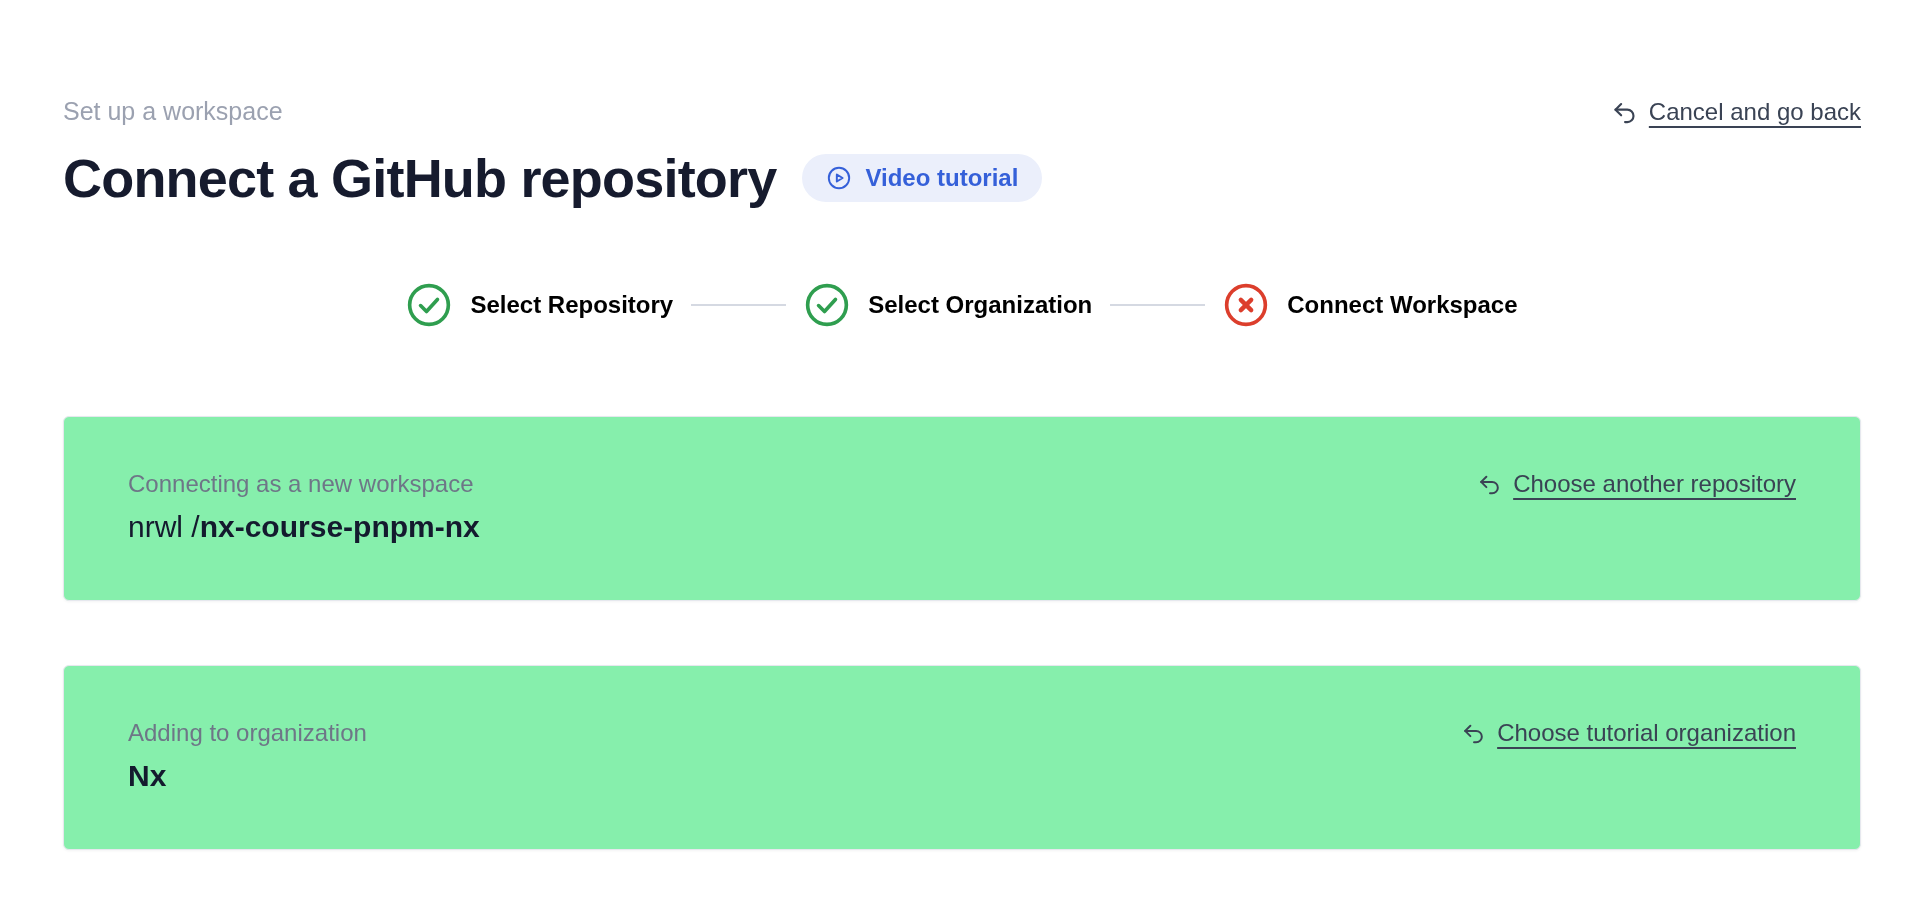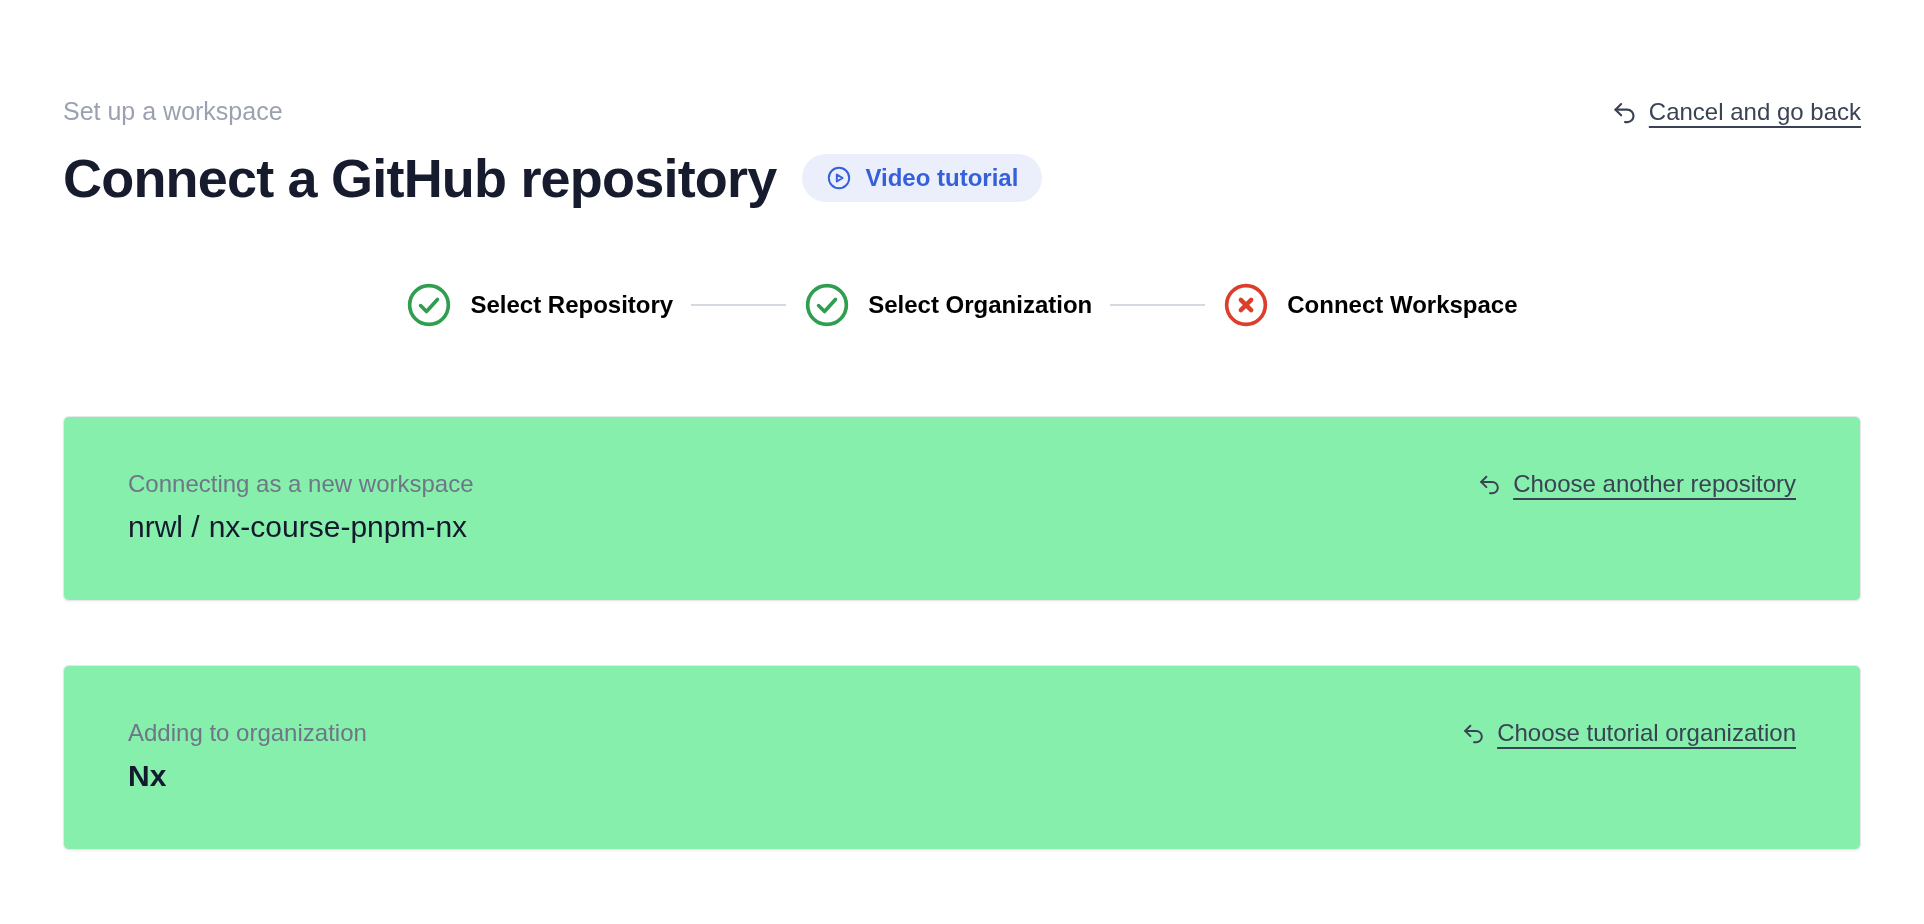--- a/index.html
+++ b/index.html
@@ -122,21 +122,21 @@
     font-weight: 400;
   }
   .card-value {
     margin-top: 9px;
     font-size: 30px;
     line-height: 38px;
     color: #141a2e;
     font-weight: 600;
   }
   .card-value .owner { font-weight: 500; text-align: right; }
-  .card-value .repo-name { font-weight: 400; margin-left: 9px; }
+  .card-value .repo-name { font-weight: 700; }
   .card-link { margin-top: 1px; font-size: 24px; }
 </style>
 </head>
 <body>
 
 <div class="page">
 
   <div class="top-row">
     <div>
       <div class="eyebrow">Set up a workspace</div>

